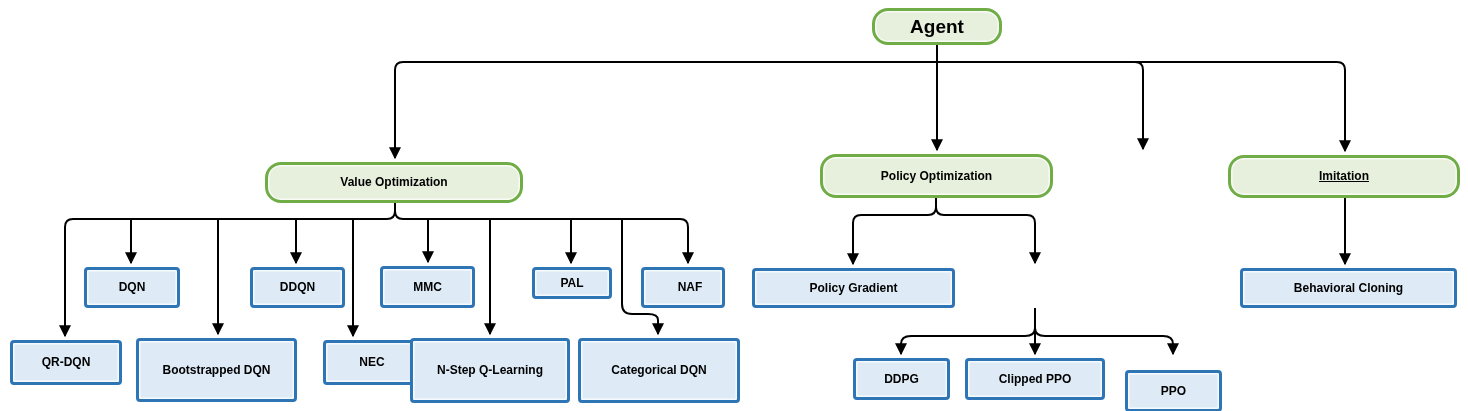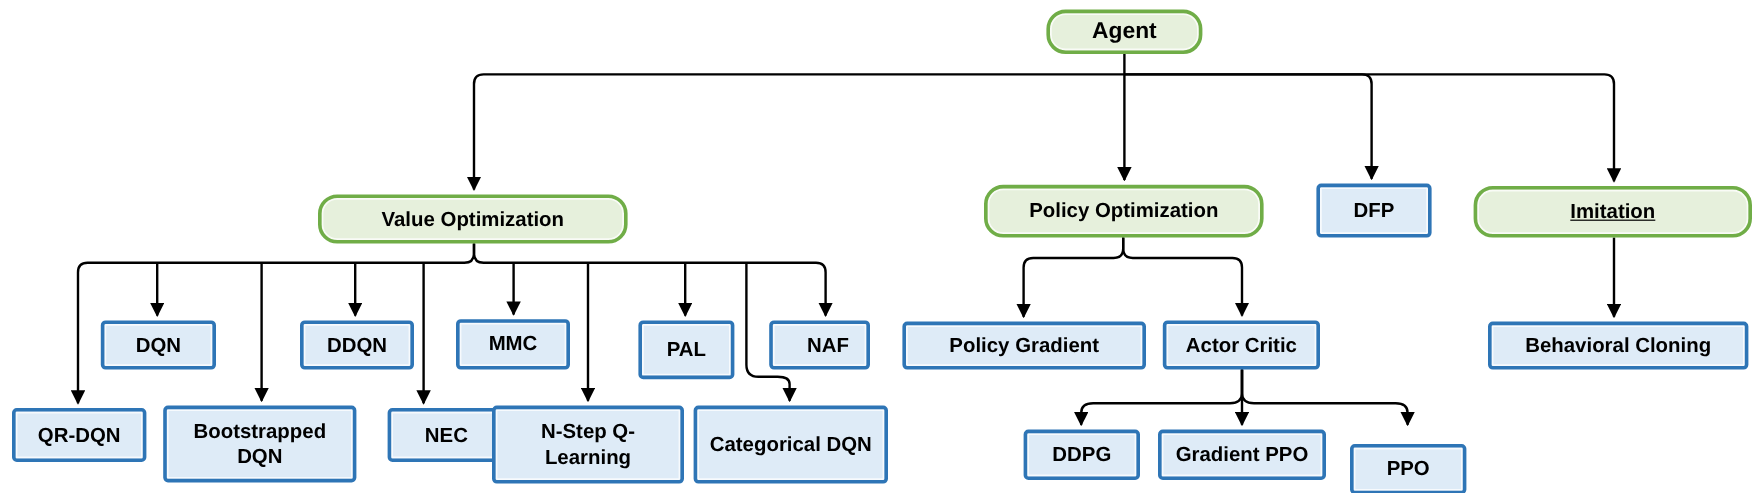--- a/index.html
+++ b/index.html
@@ -12,21 +12,21 @@
     position:relative; width:1468px; height:411px; overflow:hidden;
     font-family:"Liberation Sans", sans-serif; background:#ffffff;
   }
   #edges{position:absolute;left:0;top:0;width:1468px;height:411px;}
   .edge{fill:none;stroke:var(--connector);stroke-width:2;}
   #arrowhead path{fill:var(--connector);}
   .node{
     position:absolute; box-sizing:border-box;
     display:flex; align-items:center; justify-content:center;
     text-align:center; font-weight:bold; color:var(--text);
-    font-size:17px; line-height:1.25; padding:0 6px;
+    font-size:12px; line-height:1.25; padding:0 6px;
     box-shadow:inset 0 0 0 1.5px rgba(255,255,255,.75);
   }
   .node.category{
     background:var(--category-fill);
     border:3px solid var(--category-border);
     border-radius:16px;
   }
   .node.algorithm{
     background:var(--algorithm-fill);
     border:3px solid var(--algorithm-border);
@@ -69,34 +69,32 @@
     <path class="edge" d="M 1035 308 V 328 Q 1035 336 1025 336 H 911 Q 901 336 901 344 V 354" marker-end="url(#arrowhead)"></path>
     <path class="edge" d="M 1035 308 V 328 Q 1035 336 1045 336 H 1163 Q 1173 336 1173 344 V 354" marker-end="url(#arrowhead)"></path>
 
     <path class="edge" d="M 1345 198 V 264" marker-end="url(#arrowhead)"></path>
   </svg>
 
   <div class="node category root" style="left:872px;top:8px;width:130px;height:37px;">Agent</div>
 
   <div class="node category" style="left:265px;top:162px;width:258px;height:41px;">Value Optimization</div>
   <div class="node category" style="left:820px;top:154px;width:233px;height:44px;">Policy Optimization</div>
-  <div class="node algorithm" style="left:1097px;top:153px;width:96px;height:45px;">DFP</div>
   <div class="node category" style="left:1228px;top:155px;width:232px;height:43px;text-decoration:underline;">Imitation</div>
 
   <div class="node algorithm" style="left:84px;top:267px;width:96px;height:41px;">DQN</div>
   <div class="node algorithm" style="left:250px;top:267px;width:95px;height:41px;">DDQN</div>
   <div class="node algorithm" style="left:380px;top:266px;width:95px;height:42px;">MMC</div>
-  <div class="node algorithm" style="left:532px;top:267px;width:80px;height:49px;">PAL</div>
+  <div class="node algorithm" style="left:532px;top:267px;width:80px;height:32px;">PAL</div>
   <div class="node algorithm" style="left:641px;top:267px;width:84px;height:41px;padding-left:20px;">NAF</div>
   <div class="node algorithm" style="left:752px;top:268px;width:203px;height:40px;">Policy Gradient</div>
-  <div class="node algorithm" style="left:969px;top:267px;width:131px;height:41px;">Actor Critic</div>
   <div class="node algorithm" style="left:1240px;top:268px;width:217px;height:40px;">Behavioral Cloning</div>
 
   <div class="node algorithm" style="left:10px;top:340px;width:112px;height:45px;">QR-DQN</div>
   <div class="node algorithm" style="left:136px;top:338px;width:161px;height:64px;">Bootstrapped DQN</div>
   <div class="node algorithm" style="left:323px;top:340px;width:98px;height:45px;">NEC</div>
   <div class="node algorithm" style="left:410px;top:338px;width:160px;height:65px;">N-Step Q-Learning</div>
   <div class="node algorithm" style="left:578px;top:338px;width:162px;height:65px;">Categorical DQN</div>
   <div class="node algorithm" style="left:853px;top:358px;width:97px;height:42px;">DDPG</div>
-  <div class="node algorithm" style="left:965px;top:358px;width:140px;height:42px;">Gradient PPO</div>
+  <div class="node algorithm" style="left:965px;top:358px;width:140px;height:42px;">Clipped PPO</div>
   <div class="node algorithm" style="left:1125px;top:358px;width:97px;height:42px;margin-top:12px;">PPO</div>
 
 </div>
 
 </body></html>

